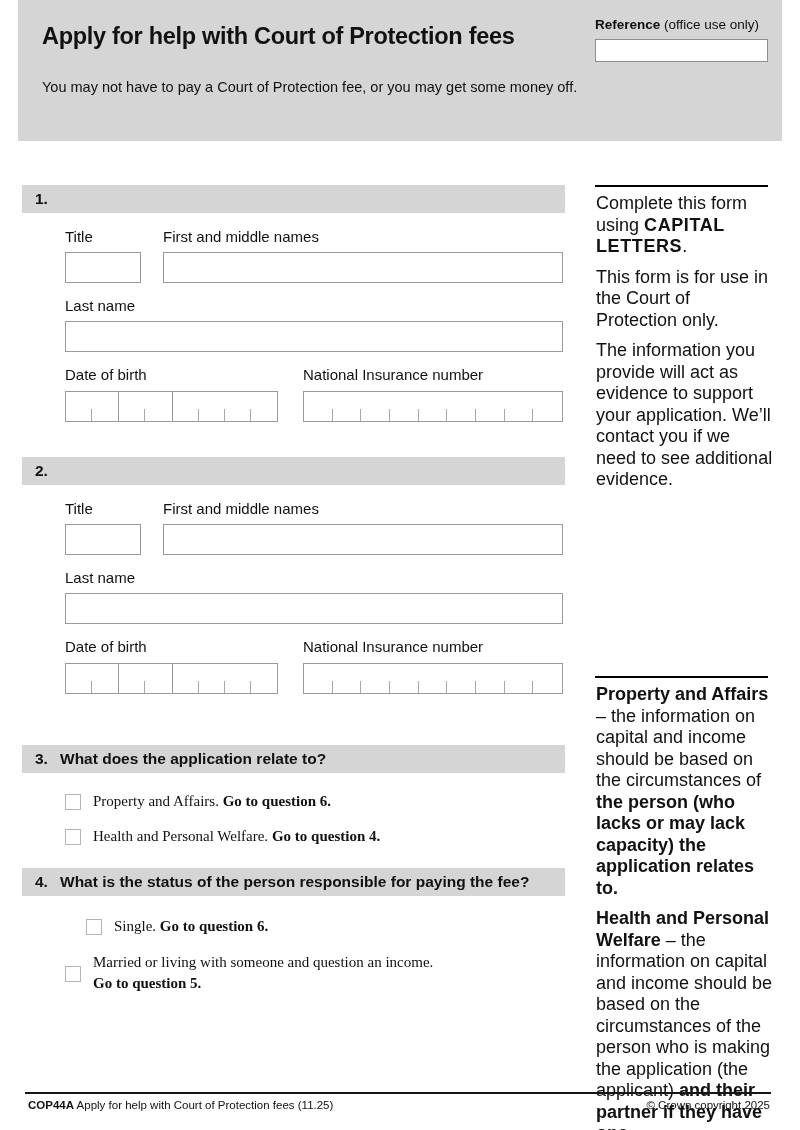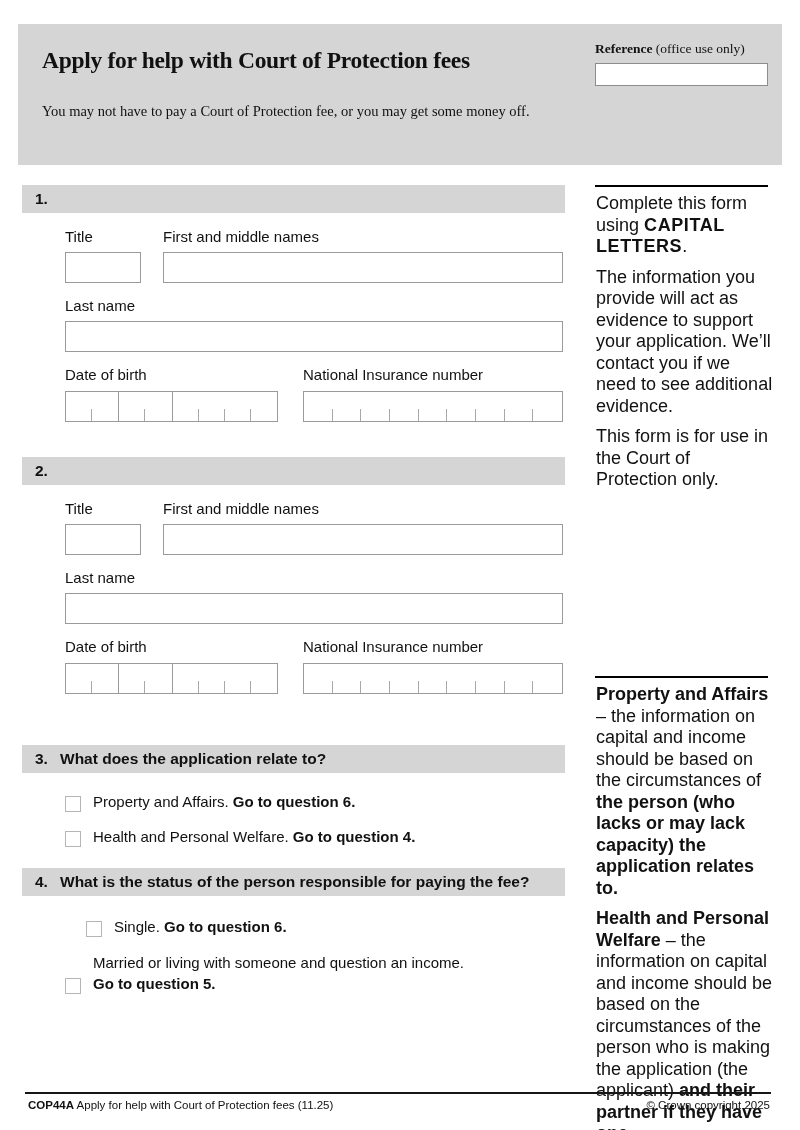--- a/index.html
+++ b/index.html
@@ -13,21 +13,21 @@
   html,body{margin:0;padding:0;}
   body{
     width:800px;height:1130px;position:relative;background:#ffffff;
     font-family:"Liberation Sans",sans-serif;color:var(--ink);
     -webkit-font-smoothing:antialiased;
   }
   .b{font-weight:700;}
   .caps{font-weight:700;letter-spacing:.6px;}
 
   
-  .header-panel{position:absolute;left:18px;top:24px;width:764px;height:141px;background:var(--panel-gray);font-family:Liberation Serif, serif;}
+  .header-panel{position:absolute;left:18px;top:0;width:764px;height:141px;background:var(--panel-gray);}
   .page-title{position:absolute;left:24px;top:22px;margin:0;font-size:23.5px;font-weight:800;letter-spacing:-.3px;line-height:28px;}
   .subtitle{position:absolute;left:24px;top:78px;font-size:14.5px;line-height:19px;}
   .ref-label{position:absolute;left:577px;top:17px;font-size:13.5px;white-space:nowrap;}
   .ref-input{position:absolute;left:577px;top:39px;width:173px;height:23px;border:1px solid #8d8d8d;background:#fff;padding:2px 5px;font-family:inherit;font-size:13px;}
 
   
   .sec{position:absolute;left:18px;width:547px;}
   .sec-bar{margin-left:4px;width:543px;height:28px;background:var(--panel-gray);display:flex;align-items:center;padding-left:13px;font-weight:700;font-size:15.5px;}
   .sec-num{width:25px;flex:none;}
   .fields{padding-left:47px;}
@@ -46,21 +46,21 @@
   .dob-col{width:213px;flex:none;margin-right:25px;}
   .ni-col{width:260px;flex:none;}
   .comb{margin-top:7px;height:31px;border:1px solid var(--border-gray);background:#fff;display:flex;}
   .comb-group{display:flex;}
   .comb-group + .comb-group{border-left:1px solid var(--border-gray);}
   .comb-cell{flex:1;position:relative;}
   .comb-cell + .comb-cell::before{content:"";position:absolute;left:-1px;bottom:0;width:1px;height:12px;background:var(--tick-gray);}
 
   
   .opts{padding-left:47px;}
-  .opt{display:flex;align-items:flex-end;}
+  .opt{display:flex;align-items:center;font-family:Liberation Serif, serif;}
   .checkbox{width:16px;height:16px;flex:none;border:1.5px solid var(--checkbox-gray);background:#fff;margin-top:1px;}
   .opt-label{margin-left:12px;font-size:15px;line-height:21px;}
   #sec3 .opt:nth-child(1){margin-top:18px;}
   #sec3 .opt:nth-child(2){margin-top:14px;}
   #sec4 .opt:nth-child(1){margin-top:20px;padding-left:21px;}
   #sec4 .opt:nth-child(2){margin-top:15px;}
 
   
   .sidebar-note{position:absolute;left:595px;width:180px;font-size:18px;line-height:21.5px;}
   #side-note-1{top:185px;}
@@ -226,22 +226,22 @@
           <div><span class="b">Go to question 5.</span></div>
         </div>
       </div>
     </div>
 </div>
 
 <div class="sidebar-note" id="side-note-1">
   <div class="side-rule"></div>
   <div>
       <p><span>Complete this form using </span><span class="caps">CAPITAL LETTERS</span><span>.</span></p>
+      <p><span>This form is for use in the Court of Protection only.</span></p>
       <p><span>The information you provide will act as evidence to support your application. We’ll contact you if we need to see additional evidence.</span></p>
-      <p><span>This form is for use in the Court of Protection only.</span></p>
     </div>
 </div>
 
 <div class="sidebar-note" id="side-note-2">
   <div class="side-rule"></div>
   <div>
       <p><span class="b">Property and Affairs</span><span> – the information on capital and income should be based on the circumstances of </span><span class="b">the person (who lacks or may lack capacity) the application relates to.</span></p>
       <p><span class="b">Health and Personal Welfare</span><span> – the information on capital and income should be based on the circumstances of the person who is making the application (the applicant) </span><span class="b">and their partner if they have one.</span></p>
     </div>
 </div>

